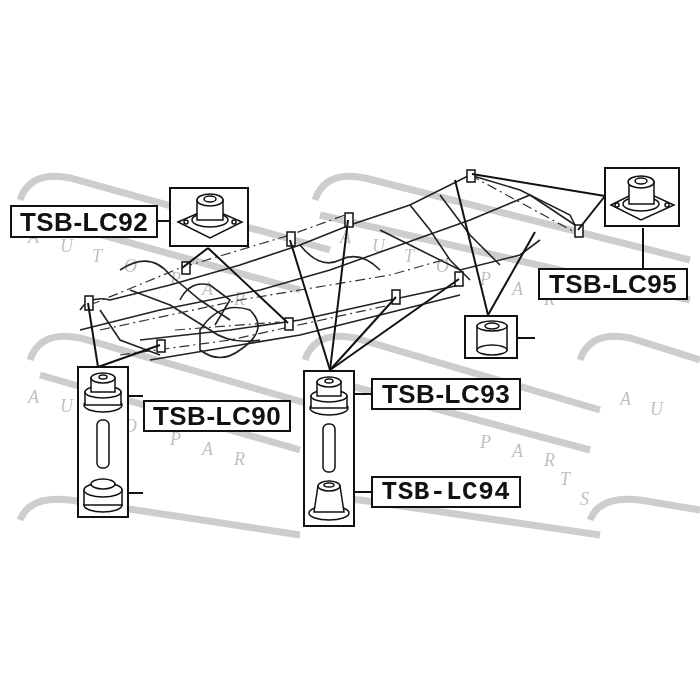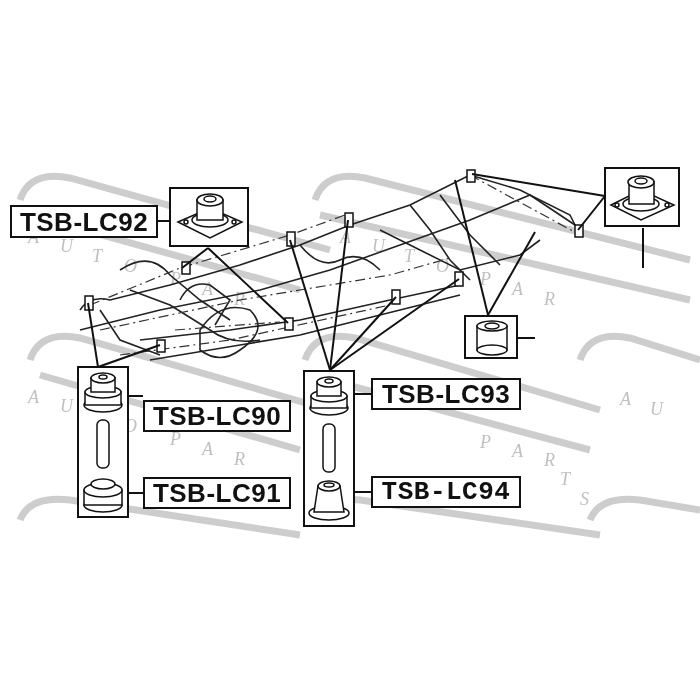--- a/index.html
+++ b/index.html
@@ -198,18 +198,18 @@
       <g>
         <ellipse cx="329" cy="513" rx="20" ry="7"></ellipse>
         <path d="M314,512 L318,486 L340,486 L344,512 Z"></path>
         <ellipse cx="329" cy="486" rx="11" ry="5"></ellipse>
         <ellipse cx="329" cy="485" rx="5" ry="2"></ellipse>
       </g>
     </g>
   </svg>
 
   <div class="label" style="left:10px;top:205px;width:148px;height:33px;">TSB-LC92</div>
+  <div class="label" style="left:538px;top:268px;width:150px;height:32px;">TSB-LC95</div>
   <div class="label" style="left:143px;top:400px;width:148px;height:32px;">TSB-LC90</div>
-  <div class="label" style="left:143px;top:477px;width:148px;height:32px;">TSB-LC91</div>
   <div class="label" style="left:371px;top:378px;width:150px;height:32px;">TSB-LC93</div>
   <div class="label" style="left:371px;top:476px;width:150px;height:32px;font-family:Liberation Mono, monospace;">TSB-LC94</div>
 
 </div>
 
 </body></html>

